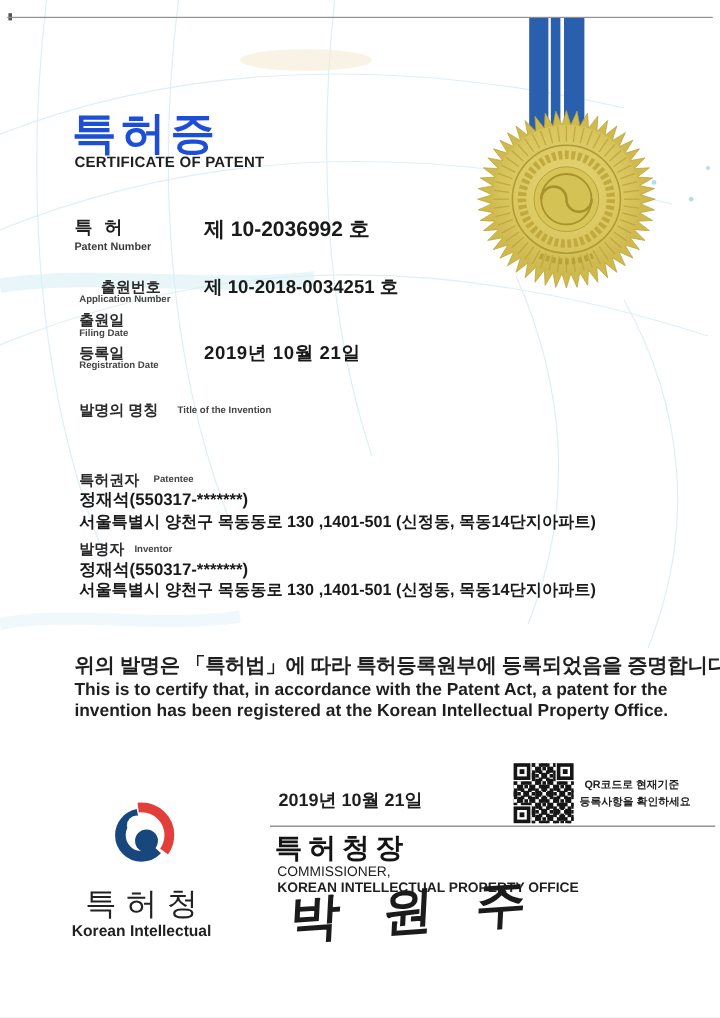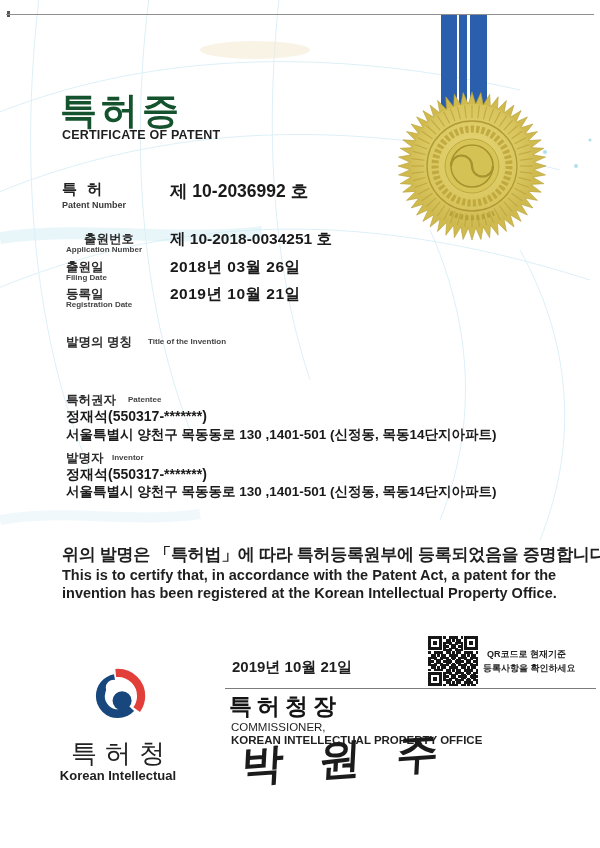--- a/index.html
+++ b/index.html
@@ -13,21 +13,21 @@
   .topline{left:6px;top:14px;width:588px;height:1px;background:#8f8f8f;}
   .toptick{left:7px;top:11px;width:3px;height:6px;background:#555;}
   .stripe{top:15px;background:#2a5fad;}
   .stripe.s1{left:441px;width:16px;height:96px;}
   .stripe.s2{left:459px;width:8px;height:96px;}
   .stripe.s3{left:470px;width:17px;height:96px;}
 
   .medal{left:397px;top:91px;}
 
   
-  .title-ko{left:60px;top:86px;font-size:37px;font-weight:800;letter-spacing:4px;color:#14532d;}
+  .title-ko{left:60px;top:86px;font-size:37px;font-weight:800;letter-spacing:4px;color:#1d4ed8;}
   .title-en{left:62px;top:128px;font-size:12.5px;font-weight:700;letter-spacing:.2px;}
 
   .lab-ko{font-size:12.5px;font-weight:700;color:#2a2a2a;}
   .lab-en{font-size:8px;font-weight:600;color:#444;}
   .val{font-weight:700;color:#1a1a1a;}
 
   .pat-lab{left:62px;top:180px;font-size:15px;font-weight:800;letter-spacing:3px;}
   .pat-sub{left:62px;top:200px;font-size:9px;font-weight:600;color:#3a3a3a;}
   .pat-val{left:170px;top:179px;font-size:17.5px;}
 
@@ -186,21 +186,20 @@
   <div class="abs pat-lab">특 허</div>
   <div class="abs pat-sub">Patent Number</div>
   <div class="abs pat-val val">제 10-2036992 호</div>
 
   <div class="abs lab-ko r1k">출원번호</div>
   <div class="abs lab-en r1e">Application Number</div>
   <div class="abs val r1v">제 10-2018-0034251 호</div>
 
   <div class="abs lab-ko r2k">출원일</div>
   <div class="abs lab-en r2e">Filing Date</div>
-  <div class="abs val r2v">2018년  03월  26일</div>
 
   <div class="abs lab-ko r3k">등록일</div>
   <div class="abs lab-en r3e">Registration Date</div>
   <div class="abs val r3v">2019년  10월  21일</div>
 
   <div class="abs lab-ko inv-lab">발명의 명칭</div>
   <div class="abs lab-en inv-lab-en">Title of the Invention</div>
 
   <div class="abs lab-ko pt-lab">특허권자</div>
   <div class="abs lab-en pt-lab-en">Patentee</div>

